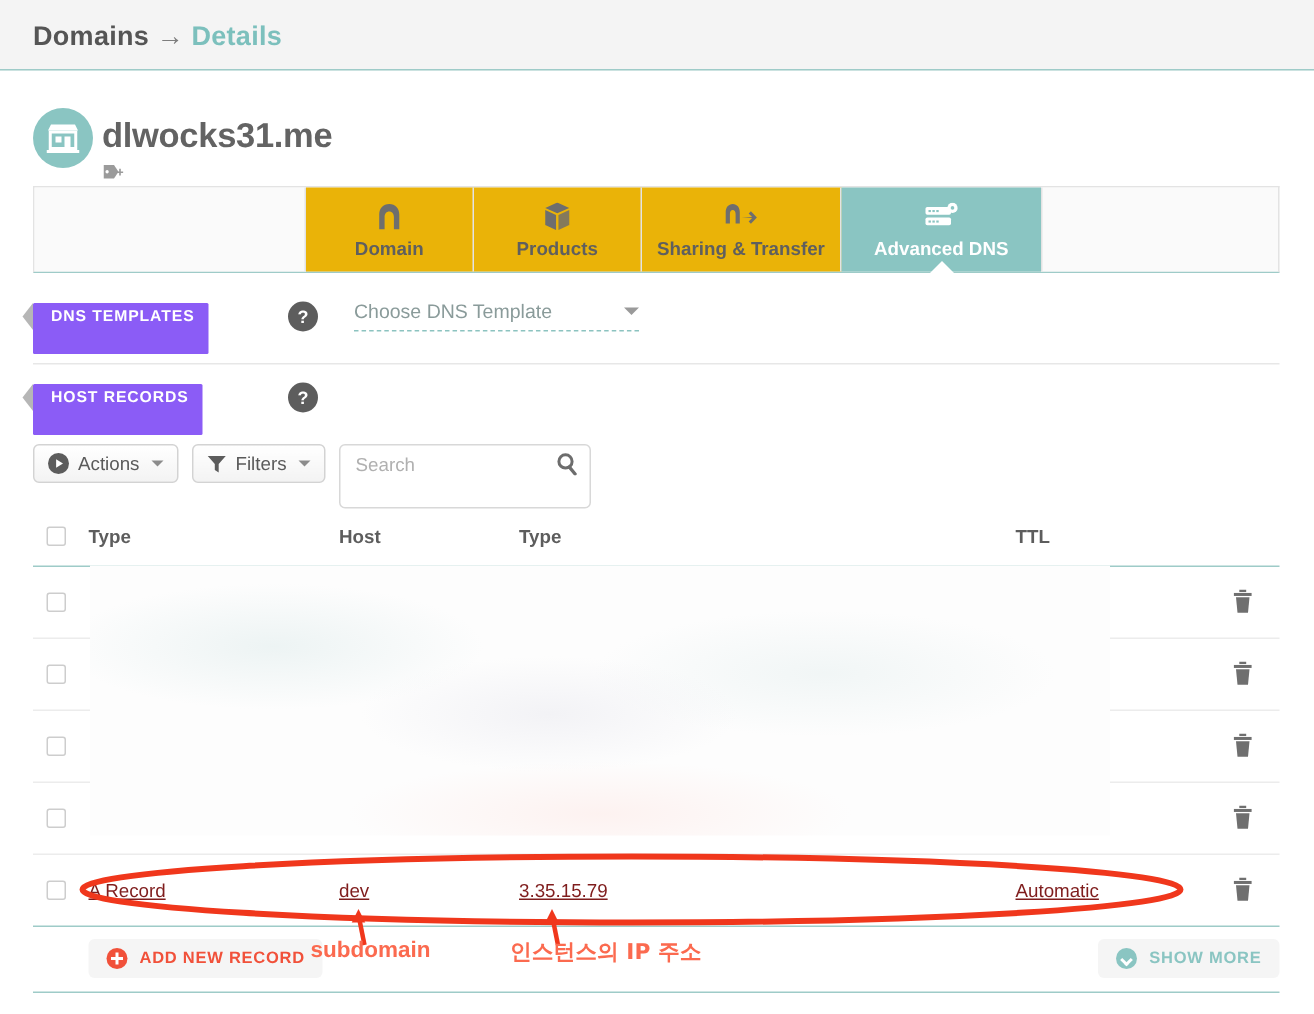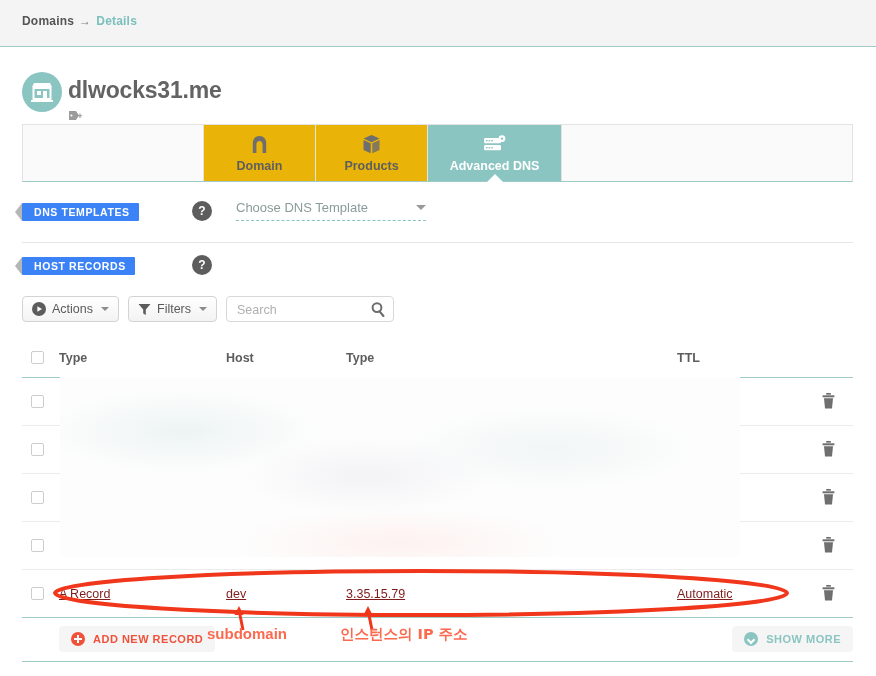--- a/index.html
+++ b/index.html
@@ -15,21 +15,21 @@
 
   
   .breadcrumb-bar{
     position:absolute;left:0;top:0;width:876px;height:47px;
     background:#f4f4f4;
     border-bottom:1px solid #9ecbc8;
     box-sizing:border-box;
   }
   .breadcrumb{
     position:absolute;left:22px;top:14px;
-    font-size:12px;font-weight:bold;letter-spacing:.2px;
+    font-size:18px;font-weight:bold;letter-spacing:.2px;
   }
   .breadcrumb .crumb-root{color:#555555;}
   .breadcrumb .crumb-arrow{color:#7d7d7d;font-weight:normal;margin:0 5px;}
   .breadcrumb .crumb-current{color:#7cc0bd;}
 
   
   .domain-header{position:absolute;left:22px;top:72px;height:42px;}
   .domain-avatar{
     position:absolute;left:0;top:0;width:40px;height:40px;border-radius:50%;
     background:#8ac5c2;
@@ -73,22 +73,22 @@
   .tab.active .tab-pointer{
     position:absolute;left:50%;bottom:-1px;margin-left:-8px;
     width:0;height:0;
     border-left:8px solid transparent;border-right:8px solid transparent;
     border-bottom:8px solid #ffffff;
   }
 
   
   .section{position:absolute;left:22px;}
   .sec-flag{
-    position:relative;display:inline-block;height:18px;line-height:18px;
-    background:#3b82f6;color:#ffffff;
+    position:relative;display:inline-block;height:34px;line-height:18px;
+    background:#8b5cf6;color:#ffffff;
     font-size:10.5px;font-weight:bold;letter-spacing:.6px;
     padding:0 9px 0 12px;border-radius:1px;
     vertical-align:middle;
   }
   .sec-flag:before{
     content:"";position:absolute;left:-7px;top:0;
     width:0;height:0;
     border-top:9px solid transparent;border-bottom:9px solid transparent;
     border-right:7px solid #b6b6b6;
   }
@@ -124,21 +124,21 @@
     display:flex;align-items:center;padding:0 9px;margin-right:9px;
     font-size:12.5px;color:#5a5a5a;
   }
   .btn .bicon{margin-right:6px;display:flex;align-items:center;}
   .btn .bcaret{
     margin-left:8px;width:0;height:0;
     border-left:4px solid transparent;border-right:4px solid transparent;
     border-top:4px solid #8c8c8c;
   }
   .search-box{
-    position:relative;width:168px;height:26px;box-sizing:border-box;
+    position:relative;width:168px;height:43px;box-sizing:border-box;
     border:1px solid #d8d8d8;border-radius:4px;background:#ffffff;
   }
   .search-box input{
     position:absolute;left:8px;top:0;width:130px;height:24px;border:none;outline:none;
     font-family:"Liberation Sans","DejaVu Sans",sans-serif;font-size:12.5px;color:#5a5a5a;
     background:transparent;
   }
   .search-box input::placeholder{color:#b0b0b0;}
   .search-icon{position:absolute;right:8px;top:5px;color:#6d6d6d;}
 
@@ -255,20 +255,29 @@
       <span class="tab-icon">
         <svg width="17" height="19" viewBox="0 0 17 19">
           <path d="M8.5 0 L16.5 3.6 L8.5 7.2 L0.5 3.6 Z" fill="currentColor"></path>
           <path d="M0.5 5 L7.7 8.3 L7.7 18.3 L0.5 15 Z" fill="currentColor"></path>
           <path d="M16.5 5 L9.3 8.3 L9.3 18.3 L16.5 15 Z" fill="currentColor" opacity=".82"></path>
         </svg>
       </span>
       <span class="tab-label">Products</span>
     </div>
 
+    <div class="tab wide">
+      <span class="tab-icon">
+        <svg width="22" height="17" viewBox="0 0 22 17">
+          <path d="M5.5 0 C2.6 0 0.8 2.4 0.8 5.4 L0.8 13 L3.6 13 L3.6 6.6 C3.6 5 4.4 4 5.5 4 C6.6 4 7.4 5 7.4 6.6 L7.4 13 L10.2 13 L10.2 5.4 C10.2 2.4 8.4 0 5.5 0 Z" fill="currentColor"></path>
+          <path d="M11.5 8.6 L18.4 8.6 L16.1 6.3 L17.6 4.9 L21.6 9 L17.6 13.1 L16.1 11.7 L18.4 9.4" fill="currentColor"></path>
+        </svg>
+      </span>
+      <span class="tab-label">Sharing &amp; Transfer</span>
+    </div>
 
     <div class="tab wide active">
       <span class="tab-icon">
         <svg width="24" height="18" viewBox="0 0 24 18">
           <rect x="1" y="3" width="17" height="5.2" rx="1.2" fill="currentColor"></rect>
           <rect x="1" y="10" width="17" height="5.2" rx="1.2" fill="currentColor"></rect>
           <rect x="3" y="5" width="1.6" height="1.4" fill="#8ac5c2"></rect>
           <rect x="5.6" y="5" width="1.6" height="1.4" fill="#8ac5c2"></rect>
           <rect x="8.2" y="5" width="1.6" height="1.4" fill="#8ac5c2"></rect>
           <rect x="3" y="12" width="1.6" height="1.4" fill="#8ac5c2"></rect>

